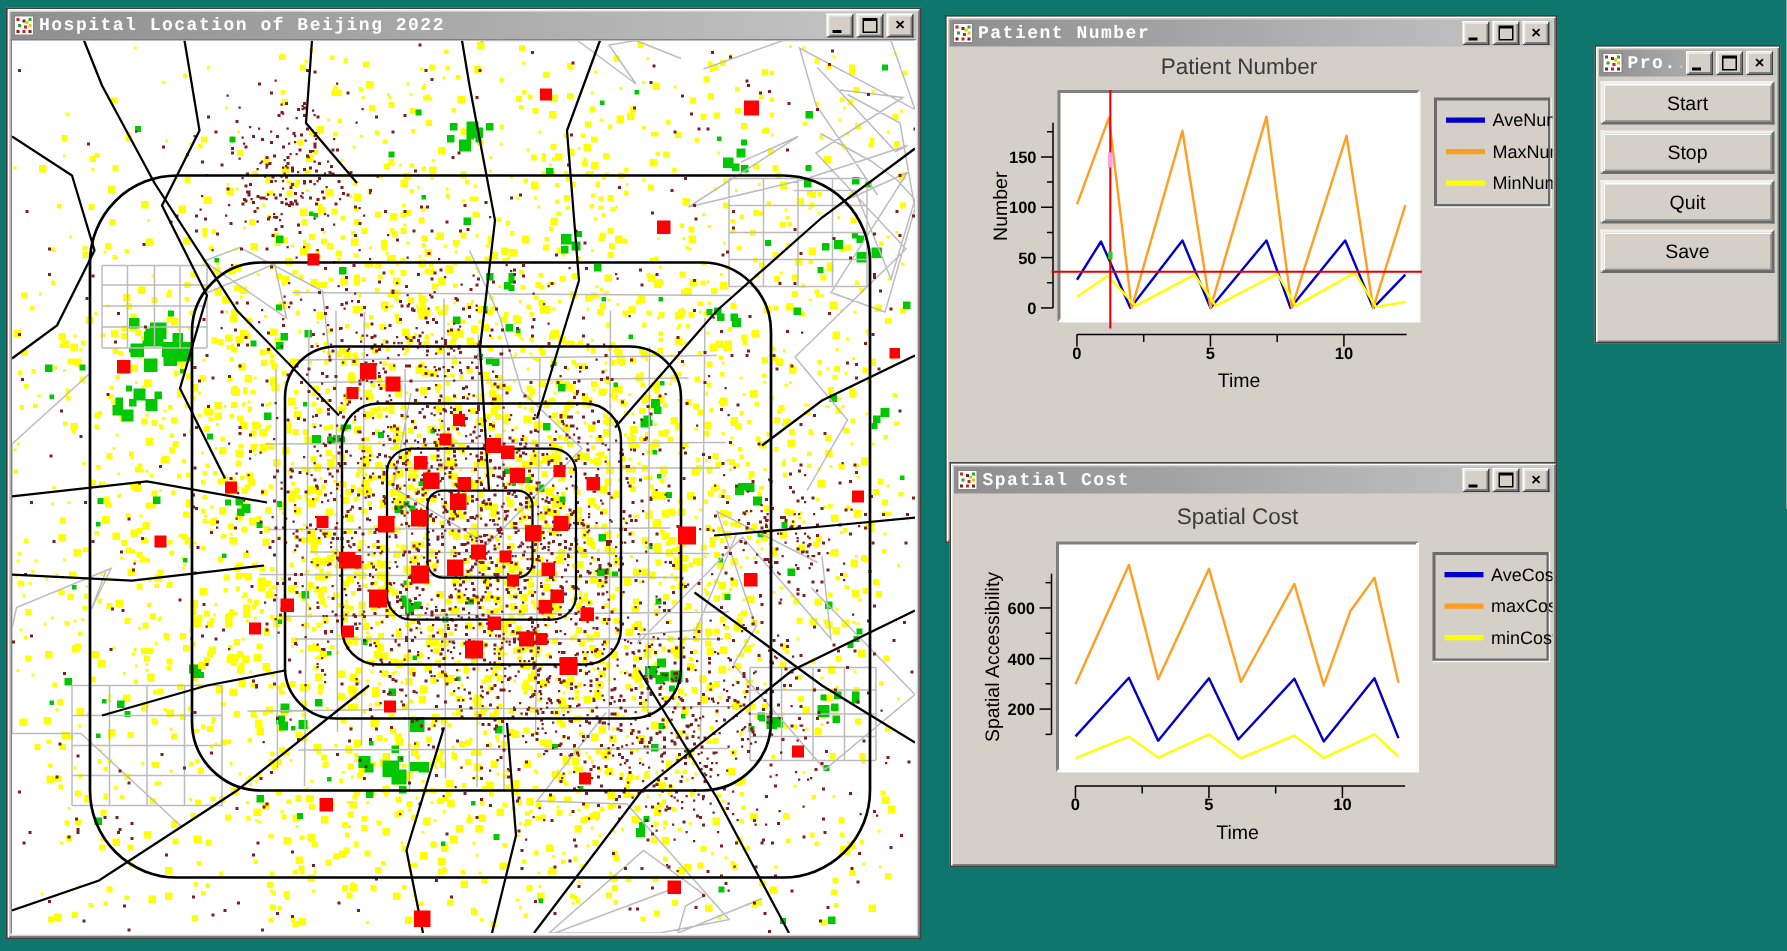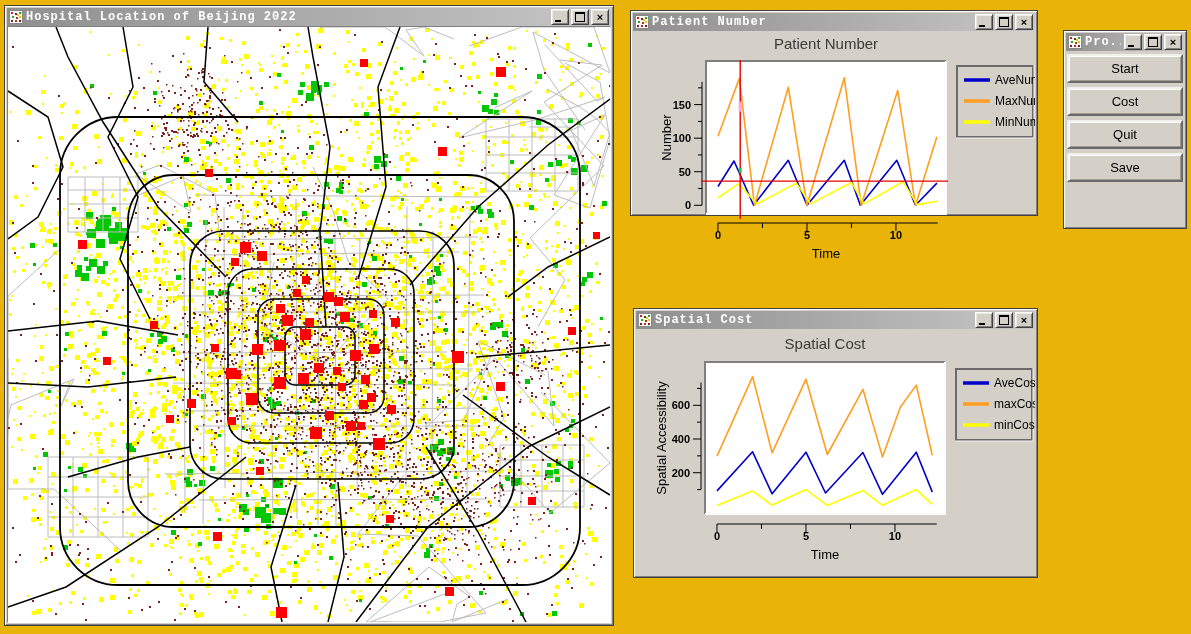--- a/index.html
+++ b/index.html
@@ -1,17 +1,17 @@
 <!DOCTYPE html>
 <html><head>
 <meta charset="utf-8">
 <style>
   html,body{margin:0;padding:0;}
   body{width:1191px;height:634px;overflow:hidden;font-family:"Liberation Sans",sans-serif;}
-  .desktop{position:relative;width:1191px;height:634px;background:#eab308;overflow:hidden;}
+  .desktop{position:relative;width:1191px;height:634px;background:#0f766e;overflow:hidden;}
   .win{position:absolute;background:#d4d0c8;border:1px solid #404040;
        box-shadow:inset 1px 1px 0 #ffffff, inset -1px -1px 0 #808080;
        padding:2px;box-sizing:border-box;}
   .titlebar{height:18px;background:linear-gradient(90deg,#8f8f8f,#c6c6c6);
        display:flex;align-items:center;padding:0 2px;gap:3px;}
   .title-text{flex:1;color:#ffffff;font:bold 12px "Liberation Mono",monospace;
        letter-spacing:1px;white-space:nowrap;overflow:hidden;line-height:18px;}
   .app-icon{width:14px;height:14px;display:inline-block;flex:0 0 14px;}
   .tb-btns{display:flex;gap:2px;flex:0 0 auto;}
   .tbb{width:16px;height:14px;background:#d4d0c8;position:relative;
@@ -92,21 +92,21 @@
             <path d="M200,0 L196,55 L230,95" stroke-width="1.5"></path>
             <path d="M348,595 L420,500 L520,420 L602,380" stroke-width="1.5"></path>
             <path d="M602,210 L540,240 L500,270" stroke-width="1.5"></path>
             <path d="M60,450 L130,430 L182,420" stroke-width="1.5"></path>
           </g>
           <path d="M142 294h8v8h-8ZM326 270h9v9h-9ZM325 340h8v8h-8ZM223 231h8v8h-8ZM294 249h8v8h-8ZM353 348h9v9h-9ZM224 343h9v9h-9ZM332 285h10v10h-10ZM197 142h8v8h-8ZM317 384h9v9h-9ZM232 215h11v11h-11ZM244 317h11v11h-11ZM488 355h9v9h-9ZM338 394h10v10h-10ZM379 378h9v9h-9ZM342 323h11v11h-11ZM351 373h9v9h-9ZM285 262h8v8h-8ZM266 313h11v11h-11ZM179 372h9v9h-9ZM274 288h11v11h-11ZM290 346h11v11h-11ZM302 400h12v12h-12ZM203 317h8v8h-8ZM238 366h12v12h-12ZM266 350h12v12h-12ZM292 302h11v11h-11ZM444 324h12v12h-12ZM248 440h8v8h-8ZM365 411h12v12h-12ZM378 488h8v8h-8ZM316 265h10v10h-10ZM349 395h8v8h-8ZM268 277h9v9h-9ZM383 291h9v9h-9ZM361 283h8v8h-8ZM330 356h8v8h-8ZM361 317h10v10h-10ZM297 291h9v9h-9ZM306 336h10v10h-10ZM359 366h9v9h-9ZM249 224h10v10h-10ZM220 390h8v8h-8ZM218 341h11v11h-11ZM488 40h10v10h-10ZM70 213h9v9h-9ZM560 300h8v8h-8ZM268 580h11v11h-11ZM437 560h9v9h-9ZM158 388h8v8h-8ZM352 32h8v8h-8ZM430 120h9v9h-9ZM95 330h8v8h-8ZM520 470h8v8h-8ZM205 505h9v9h-9ZM585 205h7v7h-7Z" fill="#ff0000"></path>
         </svg>
     </div>
   </div>
 
-  <div class="win" style="left:630px;top:10px;width:408px;height:206px;">
+  <div class="win" style="left:630px;top:10px;width:408px;height:352px;">
     <div class="titlebar">
       <span class="app-icon"><svg xmlns="http://www.w3.org/2000/svg" width="14" height="14">
             <rect x="0.5" y="0.5" width="13" height="13" fill="#ffffff" stroke="#888888"></rect>
             <rect x="2" y="2" width="2" height="2" fill="#cc2222"></rect>
             <rect x="6" y="3" width="2" height="2" fill="#7d1f1f"></rect>
             <rect x="10" y="2" width="2" height="2" fill="#22aa22"></rect>
             <rect x="3" y="6" width="2" height="2" fill="#22aa22"></rect>
             <rect x="7" y="7" width="2" height="2" fill="#cc2222"></rect>
             <rect x="10" y="6" width="2" height="2" fill="#ddcc00"></rect>
             <rect x="2" y="10" width="2" height="2" fill="#7d1f1f"></rect>
@@ -282,19 +282,19 @@
         <span class="tbb">
             <span class="glyph-max"></span>
           </span>
         <span class="tbb">
             <span class="glyph-close">×</span>
           </span>
       </span>
     </div>
     <div class="panel-body">
       <button class="panel-btn">Start</button>
-      <button class="panel-btn">Cost</button>
+      <button class="panel-btn">Stop</button>
       <button class="panel-btn">Quit</button>
       <button class="panel-btn">Save</button>
     </div>
   </div>
 
 </div>
 
 </body></html>

